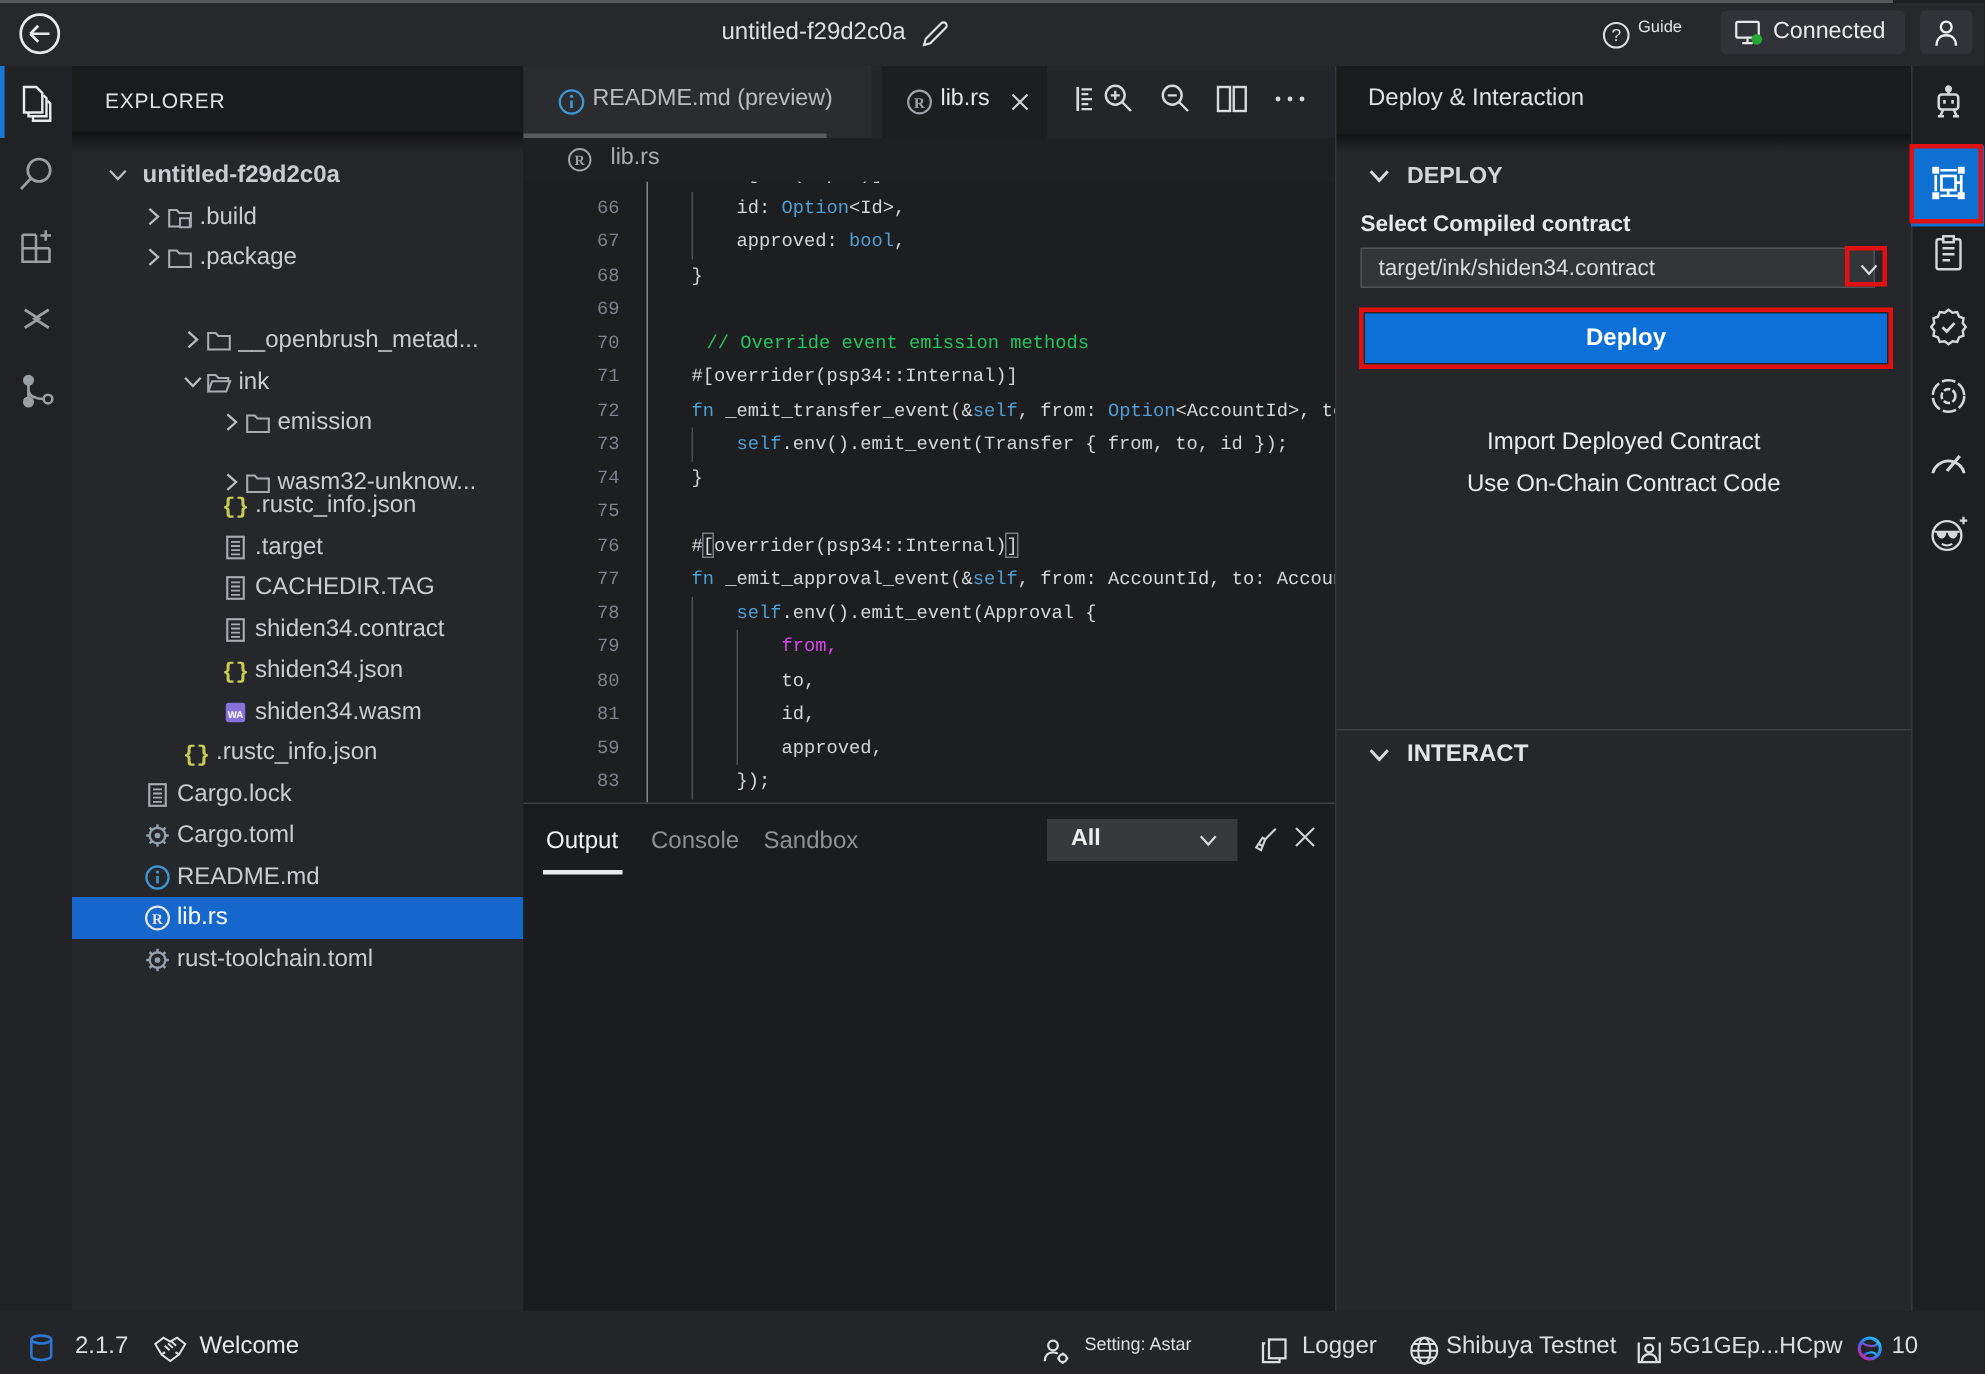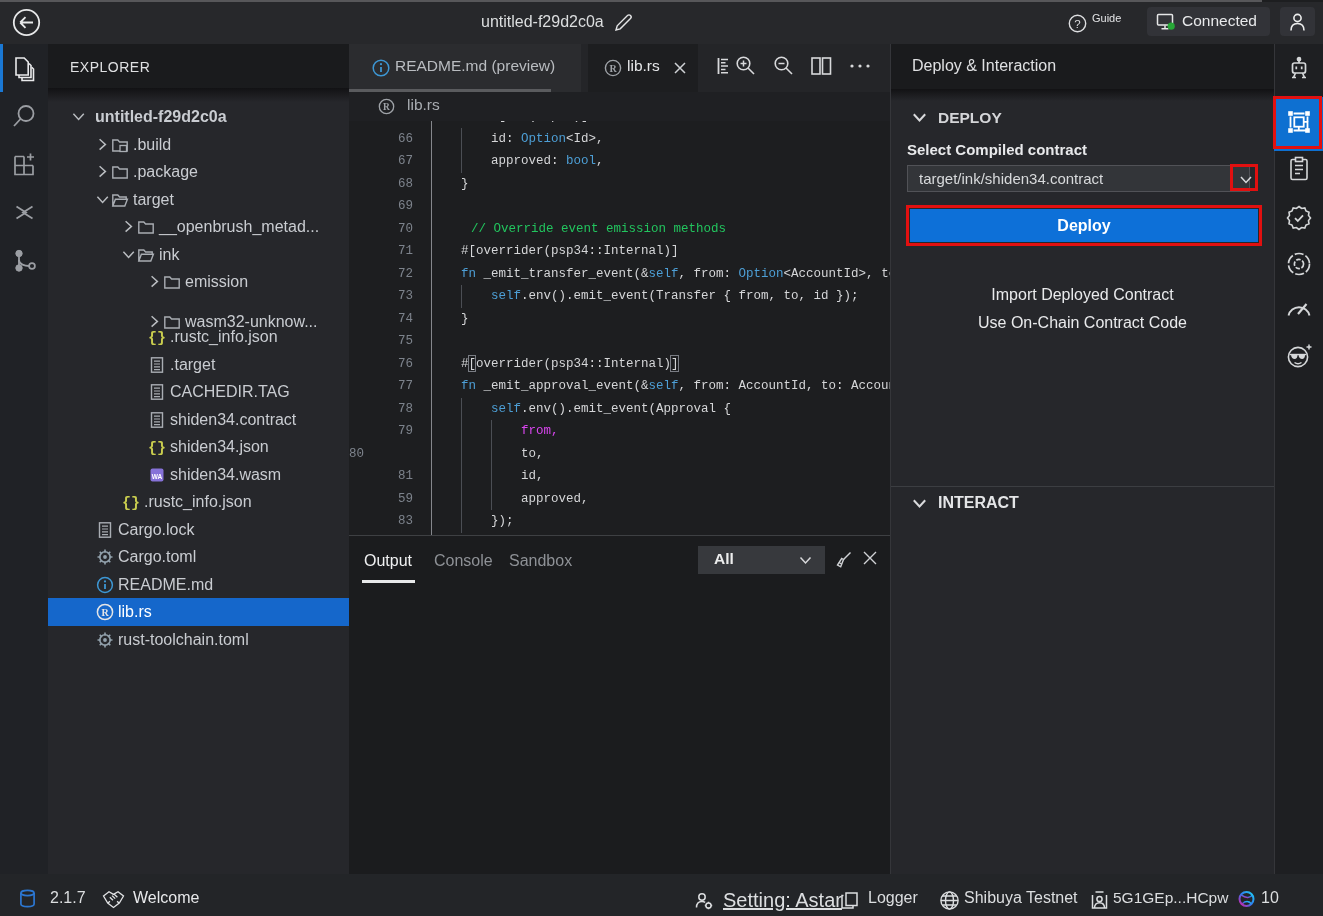--- a/index.html
+++ b/index.html
@@ -113,29 +113,20 @@
         <div class="abs" style="left:85px;top:0;font-weight:normal;">.build</div>
       </div>
 <div class="row" style="left:0;top:55.0px;width:301px;">
         <svg class="abs" style="left:46px;top:5px;" width="17" height="17" viewBox="0 0 17 17">
           <path d="M5.6 3.2 L11.4 8.4 L5.6 13.6" fill="none" stroke="#b9bcc0" stroke-width="1.5"></path>
         </svg>
         <svg class="abs" style="left:63px;top:5px;" width="18" height="18" viewBox="0 0 18 18">
           <path d="M1.8 4 h5 l1.8 2 h7.6 v9 H1.8 z" fill="none" stroke="#a9adb3" stroke-width="1.4"></path>
         </svg>
         <div class="abs" style="left:85px;top:0;font-weight:normal;">.package</div>
-      </div>
-<div class="row" style="left:0;top:82.5px;width:301px;">
-        <svg class="abs" style="left:46px;top:5px;" width="17" height="17" viewBox="0 0 17 17">
-          <path d="M3.4 5.8 L8.6 11.4 L13.8 5.8" fill="none" stroke="#b9bcc0" stroke-width="1.5"></path>
-        </svg>
-        <svg class="abs" style="left:63px;top:5px;" width="18" height="18" viewBox="0 0 18 18">
-          <path d="M1.8 15 V4 h5 l1.8 2 h6.6 v2.2 M1.8 15 l2.6-6.8 h12 L13.8 15 z" fill="none" stroke="#a9adb3" stroke-width="1.4"></path>
-        </svg>
-        <div class="abs" style="left:85px;top:0;font-weight:normal;">target</div>
       </div>
 <div class="row" style="left:0;top:110.0px;width:301px;">
         <svg class="abs" style="left:72px;top:5px;" width="17" height="17" viewBox="0 0 17 17">
           <path d="M5.6 3.2 L11.4 8.4 L5.6 13.6" fill="none" stroke="#b9bcc0" stroke-width="1.5"></path>
         </svg>
         <svg class="abs" style="left:89px;top:5px;" width="18" height="18" viewBox="0 0 18 18">
           <path d="M1.8 4 h5 l1.8 2 h7.6 v9 H1.8 z" fill="none" stroke="#a9adb3" stroke-width="1.4"></path>
         </svg>
         <div class="abs" style="left:111px;top:0;font-weight:normal;">__openbrush_metad...</div>
       </div>
@@ -345,21 +336,21 @@
 <div class="abs mono" style="left:0;top:209.25px;width:64px;text-align:right;color:#7d838c;">75</div>
 <div class="abs mono" style="left:82px;top:231.75px;color:#d5d6d8;">    #[overrider(psp34::Internal)]</div>
 <div class="abs mono" style="left:0;top:231.75px;width:64px;text-align:right;color:#7d838c;">76</div>
 <div class="abs mono" style="left:82px;top:254.25px;color:#d5d6d8;">    <span class="kw">fn</span> _emit_approval_event(&amp;<span class="kw">self</span>, from: AccountId, to: AccountId, id: &lt;Id&gt;, approved: ) {</div>
 <div class="abs mono" style="left:0;top:254.25px;width:64px;text-align:right;color:#7d838c;">77</div>
 <div class="abs mono" style="left:82px;top:276.75px;color:#d5d6d8;">        <span class="kw">self</span>.env().emit_event(Approval {</div>
 <div class="abs mono" style="left:0;top:276.75px;width:64px;text-align:right;color:#7d838c;">78</div>
 <div class="abs mono" style="left:82px;top:299.25px;color:#d946ef;">            from,</div>
 <div class="abs mono" style="left:0;top:299.25px;width:64px;text-align:right;color:#7d838c;">79</div>
 <div class="abs mono" style="left:82px;top:321.75px;color:#d5d6d8;">            to,</div>
-<div class="abs mono" style="left:0;top:321.75px;width:64px;text-align:left;color:#7d838c;">80</div>
+<div class="abs mono" style="left:0;top:321.75px;width:64px;text-align:right;color:#7d838c;">80</div>
 <div class="abs mono" style="left:82px;top:344.25px;color:#d5d6d8;">            id,</div>
 <div class="abs mono" style="left:0;top:344.25px;width:64px;text-align:right;color:#7d838c;">81</div>
 <div class="abs mono" style="left:82px;top:366.75px;color:#d5d6d8;">            approved,</div>
 <div class="abs mono" style="left:0;top:366.75px;width:64px;text-align:right;color:#7d838c;">59</div>
 <div class="abs mono" style="left:82px;top:389.25px;color:#d5d6d8;">        });</div>
 <div class="abs mono" style="left:0;top:389.25px;width:64px;text-align:right;color:#7d838c;">83</div>
 <div class="abs" style="left:118.5px;top:233.75px;width:8.5px;height:17px;border:1px solid #7a7d84;box-sizing:border-box;"></div>
 <div class="abs" style="left:321.0px;top:233.75px;width:8.5px;height:17px;border:1px solid #7a7d84;box-sizing:border-box;"></div>
 </div>
 
@@ -492,21 +483,21 @@
     </svg>
 <div class="abs" style="left:133px;top:15px;font-size:16px;color:#e8e9eb;">Welcome</div>
 <svg class="abs" style="left:694px;top:17px;" width="19" height="19" viewBox="0 0 19 19">
       <g fill="none" stroke="#dcdee0" stroke-width="1.5">
         <circle cx="8" cy="6" r="3.2"></circle>
         <path d="M2.5 16.5 c0-3.8 2.3-6 5.5-6 1.2 0 2.3.3 3.2.9"></path>
         <circle cx="14.5" cy="14.5" r="2.6"></circle>
         <path d="M14.5 10.8 v1.2 M14.5 17 v1.2 M10.8 14.5 h1.2 M17 14.5 h1.2"></path>
       </g>
     </svg>
-<div class="abs" style="left:723px;top:15px;font-size:20px;color:#dcdee0;text-decoration:underline;">Setting: Astar</div>
+<div class="abs" style="left:723px;top:15px;font-size:12px;color:#dcdee0;">Setting: Astar</div>
 <svg class="abs" style="left:840px;top:17px;" width="19" height="19" viewBox="0 0 19 19">
       <g fill="none" stroke="#dcdee0" stroke-width="1.5">
         <rect x="6" y="2" width="11" height="12.5"></rect>
         <path d="M3.5 4.5 H2 v12.5 h11 v-2"></path>
       </g>
     </svg>
 <div class="abs" style="left:868px;top:15px;font-size:16px;color:#dcdee0;">Logger</div>
 <svg class="abs" style="left:939px;top:16px;" width="21" height="21" viewBox="0 0 21 21">
       <g fill="none" stroke="#dcdee0" stroke-width="1.4">
         <circle cx="10.5" cy="10.5" r="8.6"></circle>

